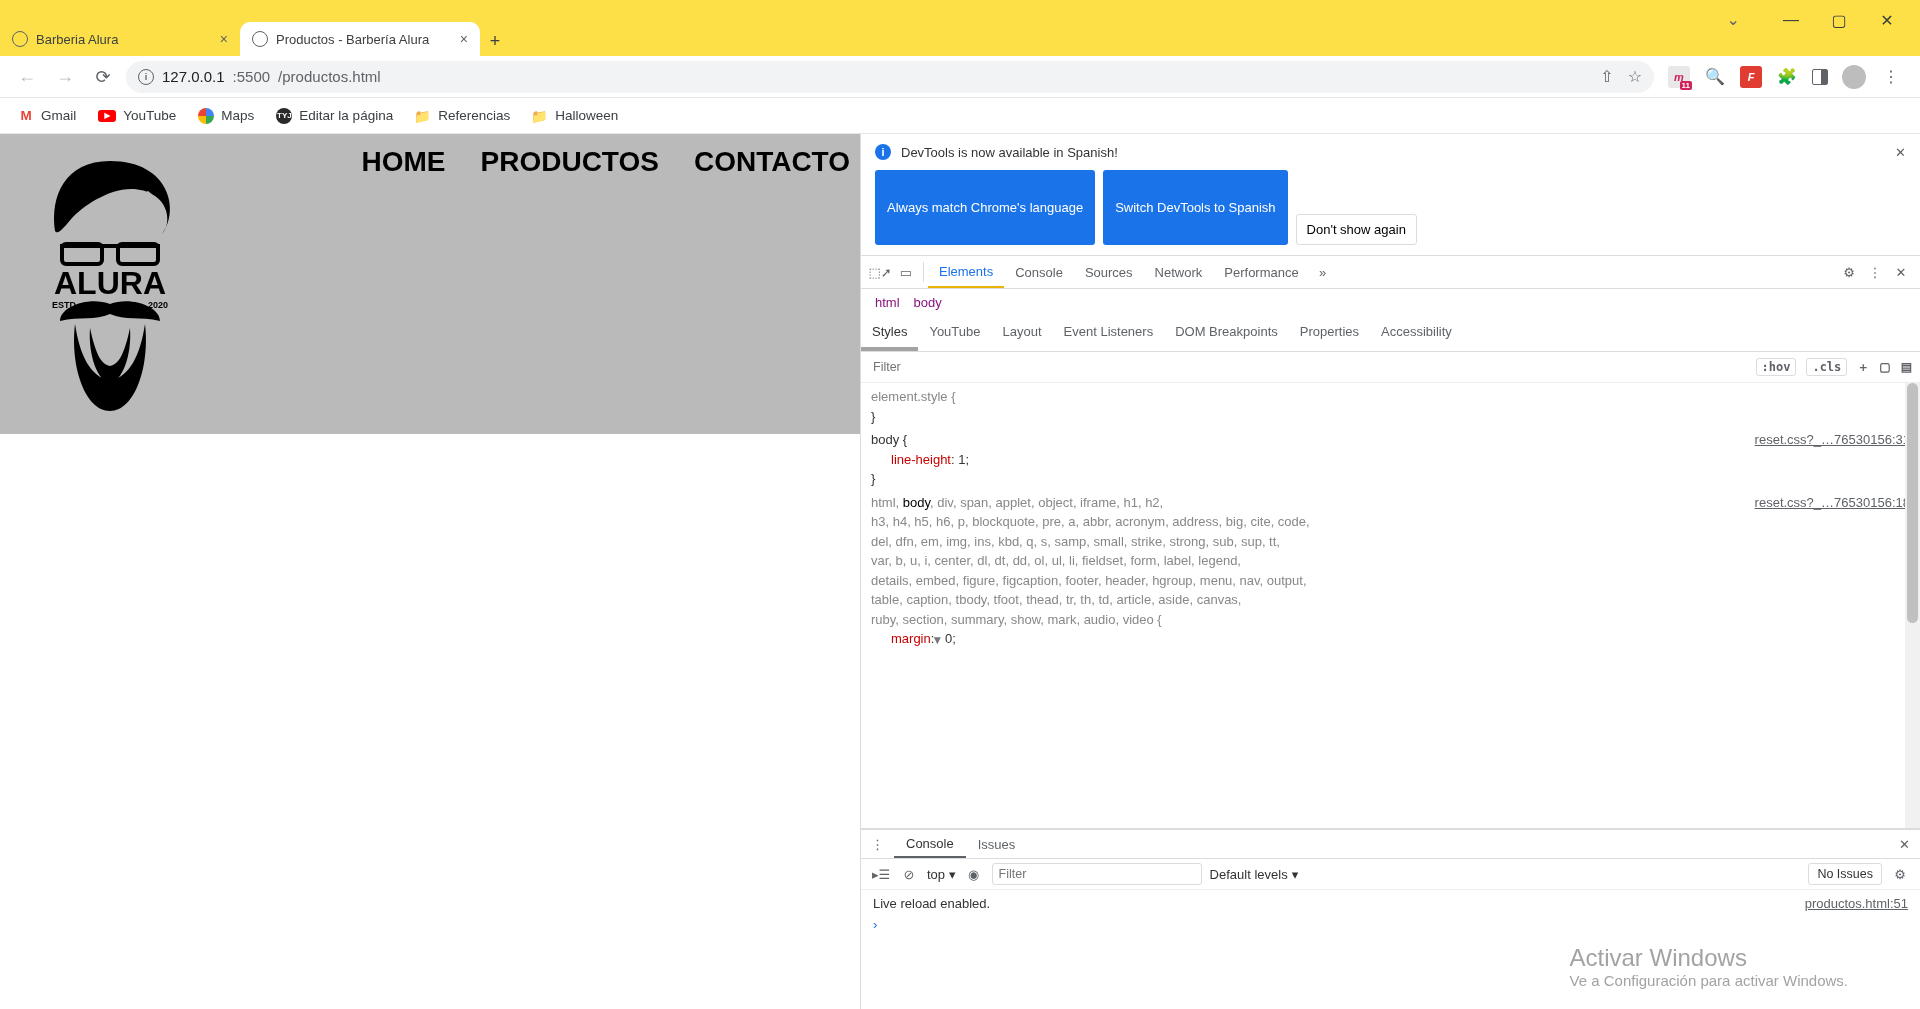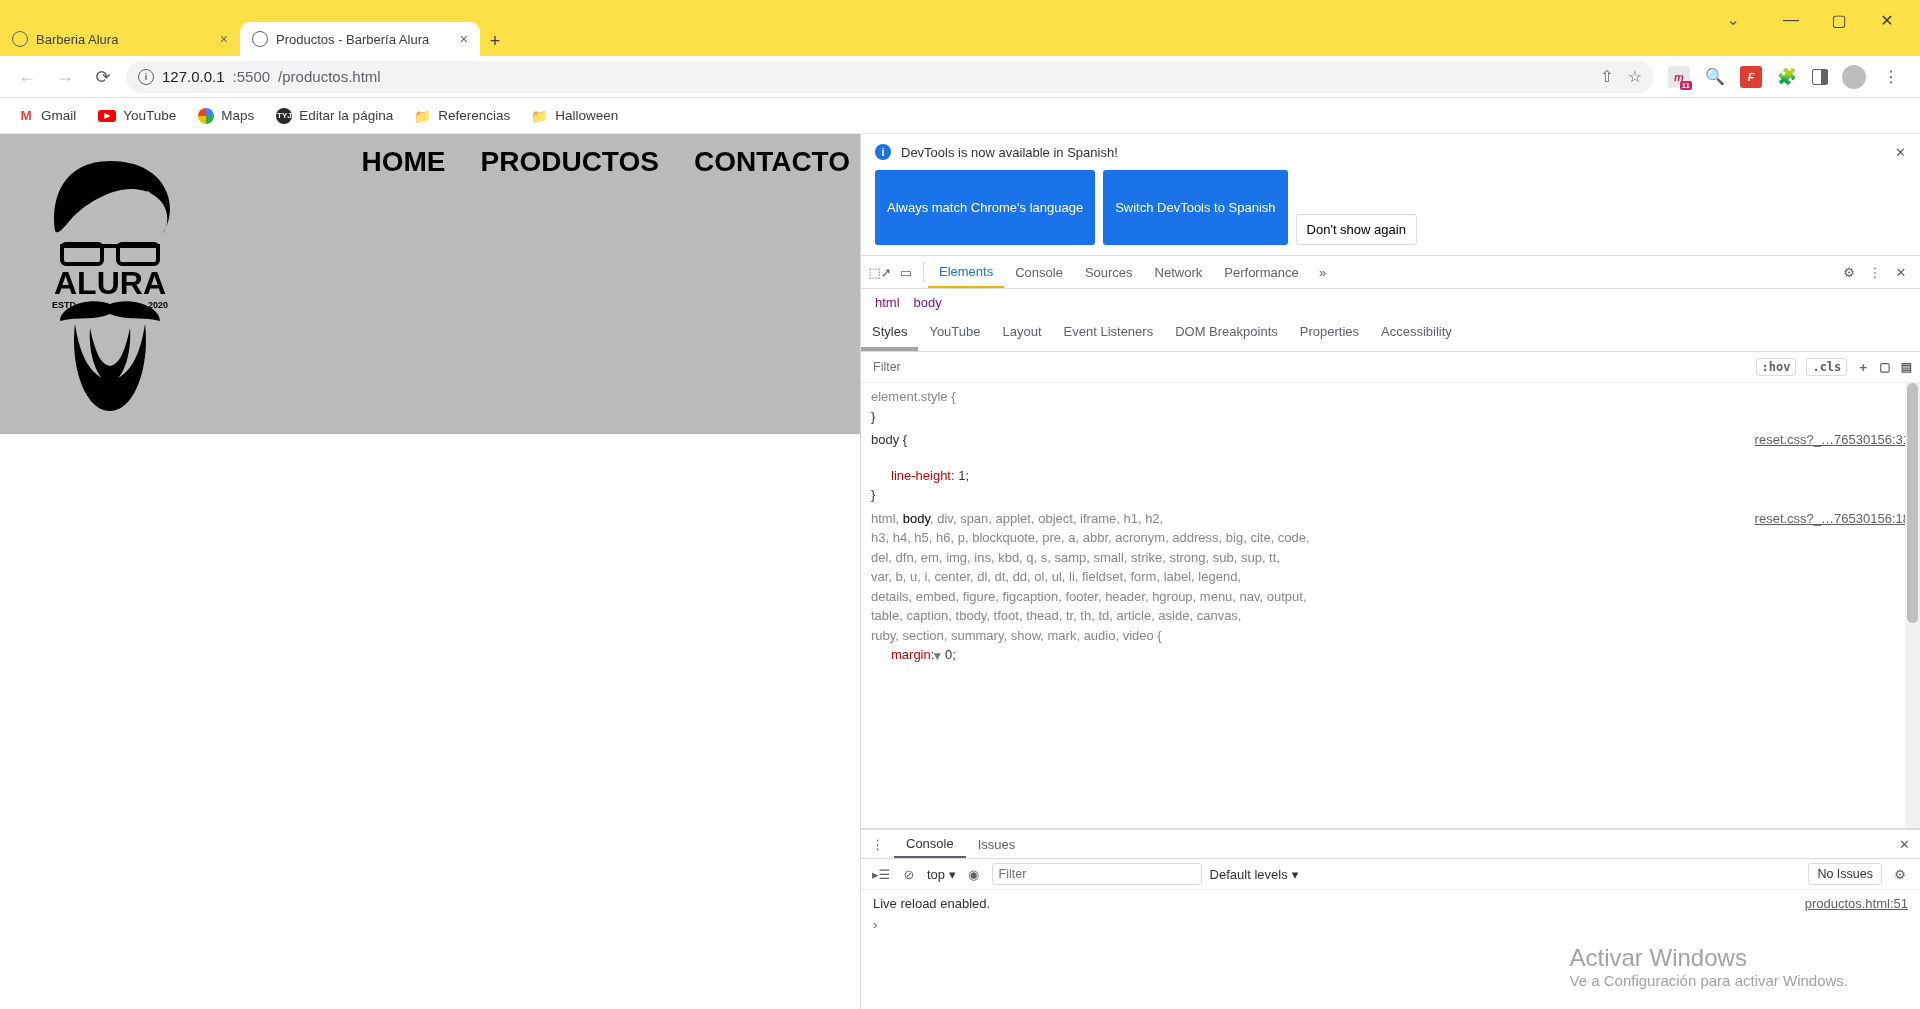--- a/index.html
+++ b/index.html
@@ -263,21 +263,21 @@
         <span class="ic">▢</span>
         <span class="ic">▤</span>
       </div>
     </div>
 
     <div class="dt-styles">
       <div><span class="sel" style="color:#888">element.style {</span></div>
       <div>}</div>
 
       <div style="margin-top:4px;"><span class="sel strong">body {</span><span class="src">reset.css?_…76530156:31</span></div>
-      <div style="padding-left:20px;margin-top:16px;"><span class="prop">line-height</span>: <span class="val">1</span>;</div>
+      <div style="padding-left:20px;"><span class="prop">line-height</span>: <span class="val">1</span>;</div>
       <div>}</div>
 
       <div style="margin-top:4px; color:#888;">
         <span style="color:#888;">html, </span><span style="color:#000;">body</span><span style="color:#888;">, div, span, applet, object, iframe, h1, h2,</span>
         <span class="src">reset.css?_…76530156:18</span>
       </div>
       <div style="color:#888;">h3, h4, h5, h6, p, blockquote, pre, a, abbr, acronym, address, big, cite, code,</div>
       <div style="color:#888;">del, dfn, em, img, ins, kbd, q, s, samp, small, strike, strong, sub, sup, tt,</div>
       <div style="color:#888;">var, b, u, i, center, dl, dt, dd, ol, ul, li, fieldset, form, label, legend,</div>
       <div style="color:#888;">details, embed, figure, figcaption, footer, header, hgroup, menu, nav, output,</div>

